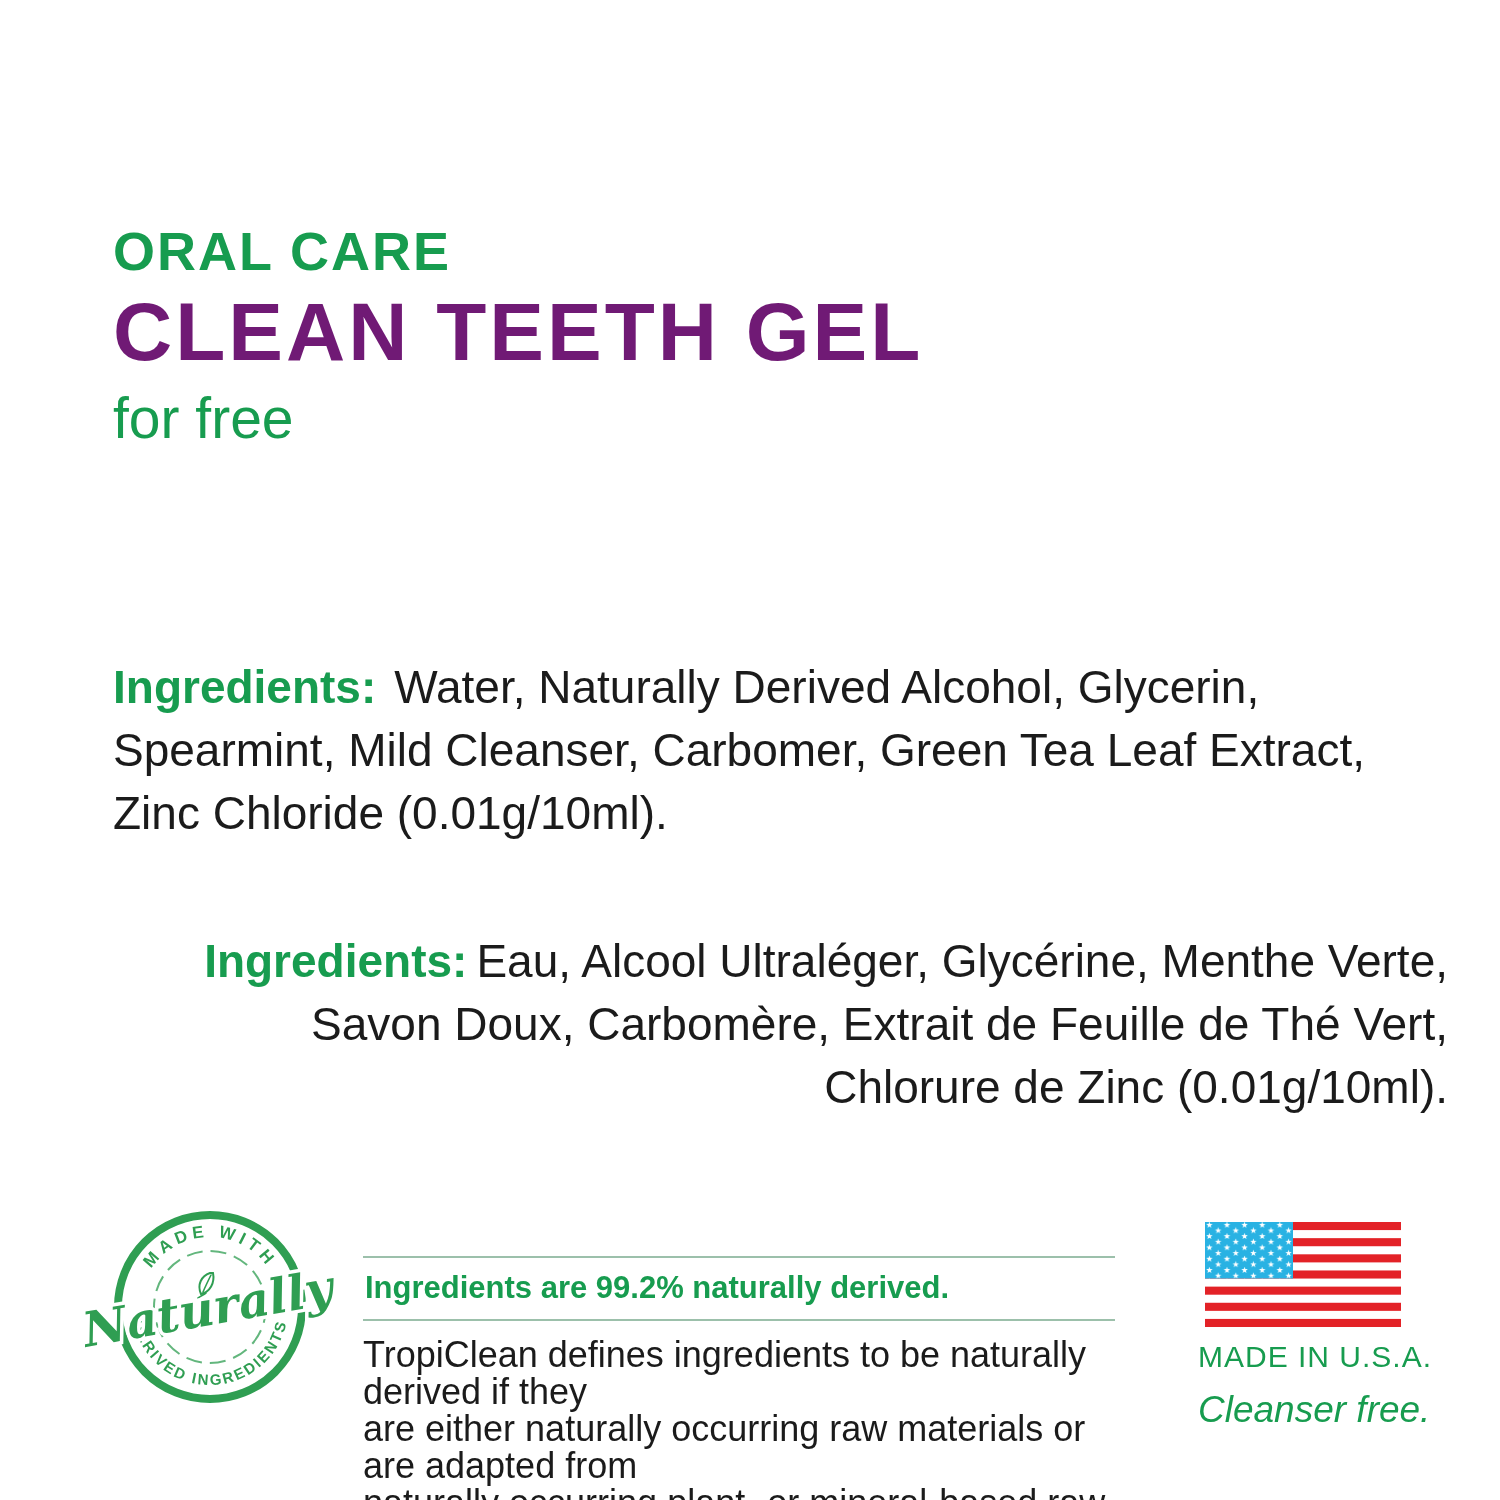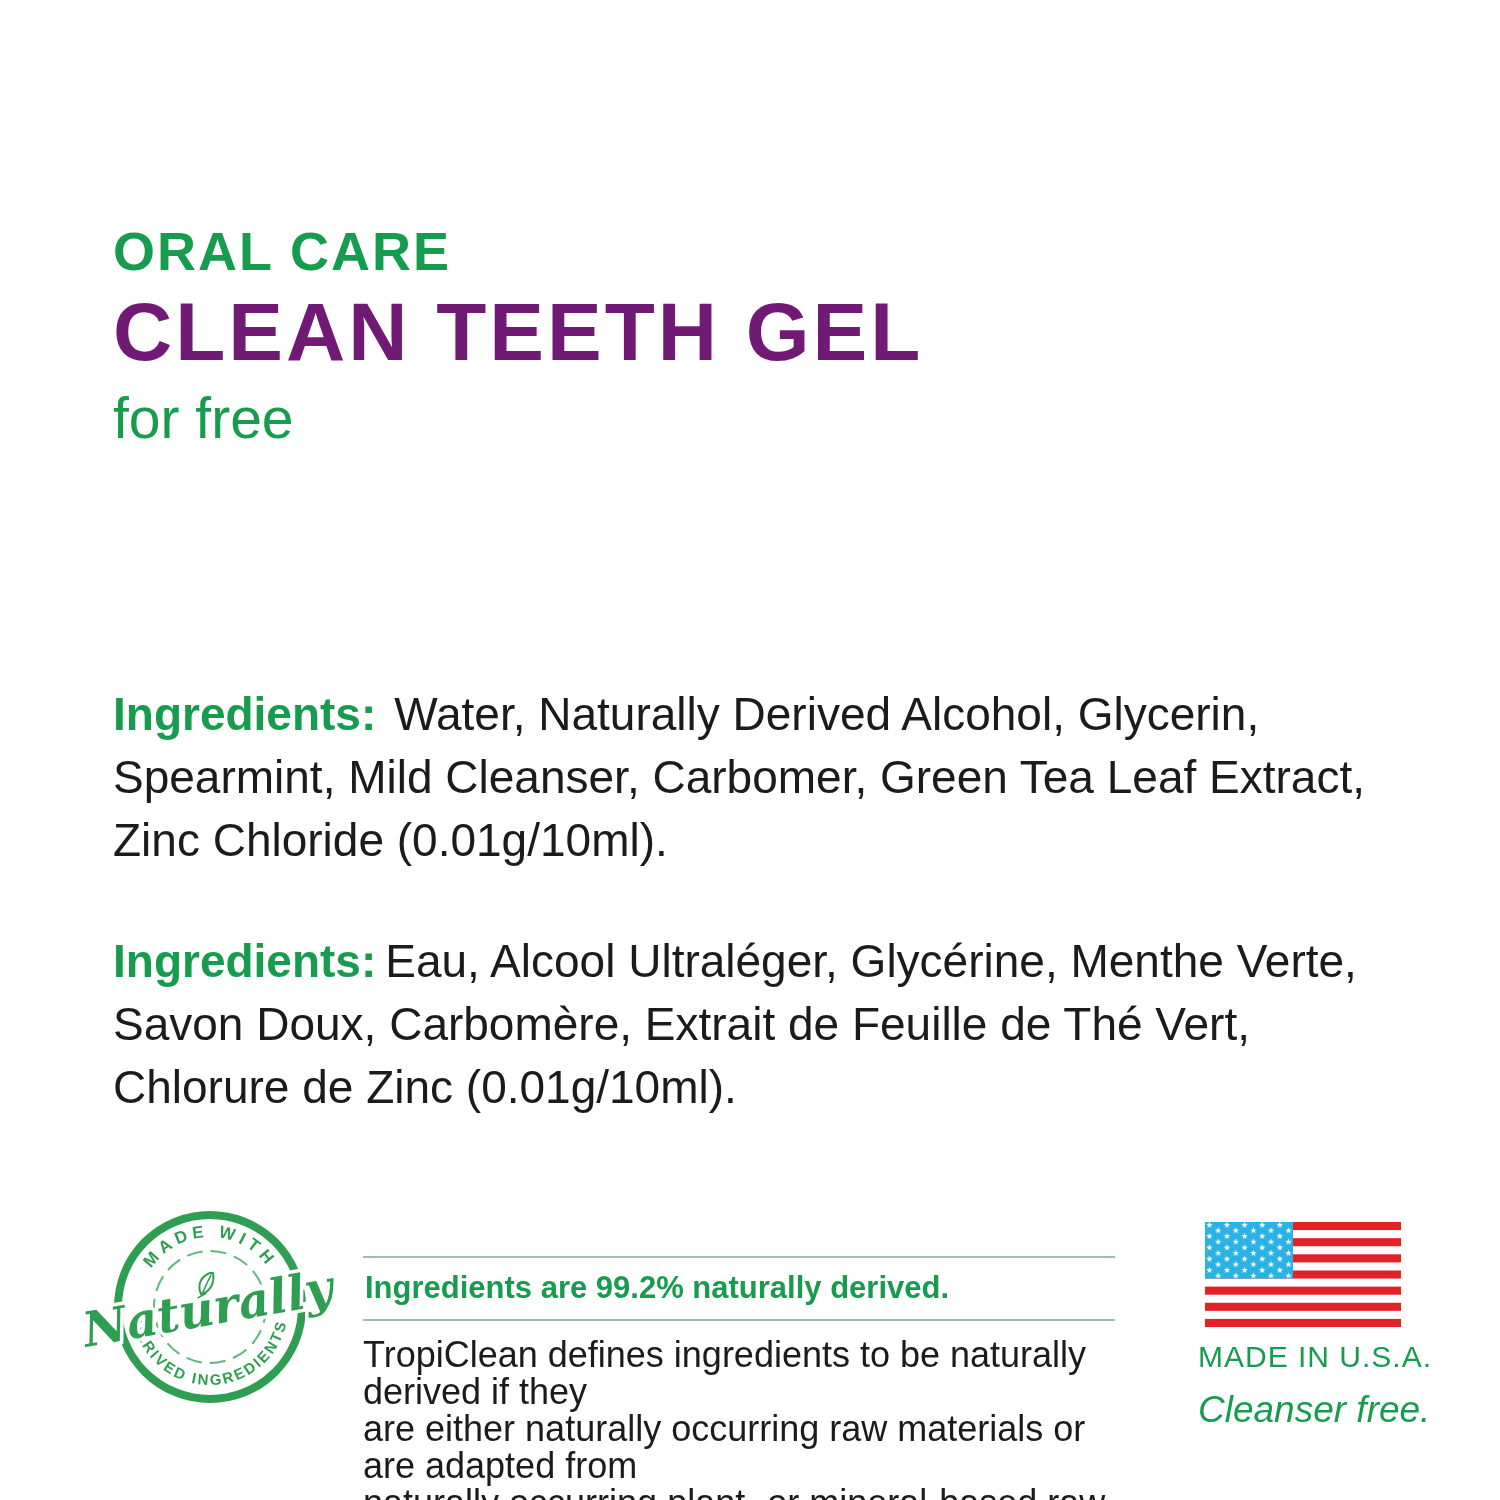--- a/index.html
+++ b/index.html
@@ -10,22 +10,22 @@
   .pre{white-space:pre-line;}
 
   
   .title-block{position:absolute;left:113px;top:222px;}
   .title-category{font-size:54px;font-weight:700;color:#179c4f;letter-spacing:2px;line-height:1.1;}
   .title-product{font-size:82px;font-weight:900;color:#701a75;letter-spacing:3px;line-height:1.05;margin-top:8px;}
   .title-sub{font-size:57px;font-weight:500;color:#179c4f;line-height:1.1;margin-top:12px;}
 
   
   .ing{position:absolute;left:113px;width:1335px;font-size:46px;line-height:63px;color:#1b1b1b;}
-  .ing-en{top:637px;}
-  .ing-fr{top:884px;}
+  .ing-en{top:610px;}
+  .ing-fr{top:884px;text-align:right;}
   .ing-label{color:#179c4f;font-weight:700;}
   .ing-label-en{margin-right:18px;}
   .ing-label-fr{margin-right:9px;}
 
   
   .badge{position:absolute;left:82px;top:1179px;width:256px;height:256px;}
 
   .claim{position:absolute;left:363px;top:1224px;width:752px;margin-top:32px;}
   .rule{height:2px;background:#9cc0ab;}
   .claim-headline{font-size:31px;font-weight:700;color:#179c4f;padding:11px 2px 13px 2px;line-height:1.2;}

